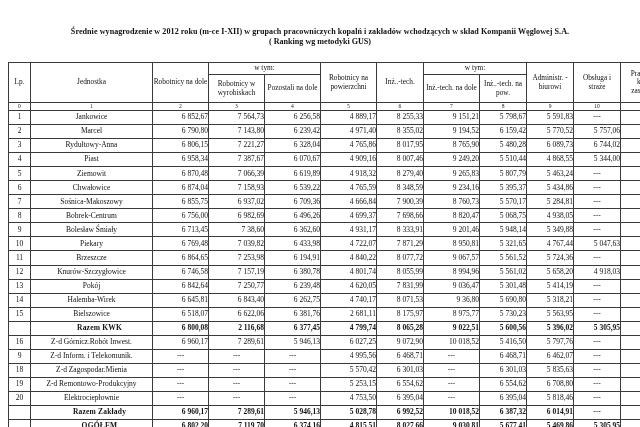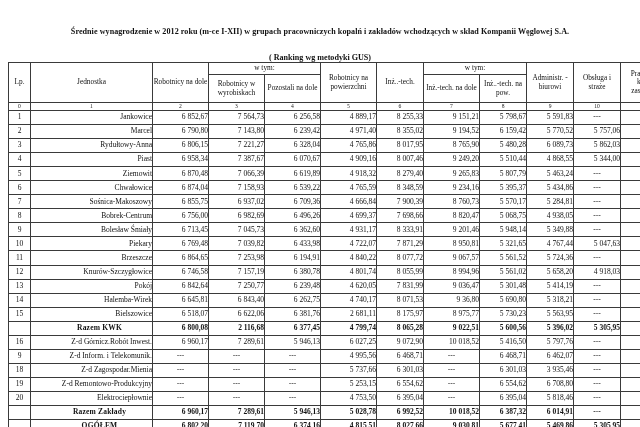--- a/index.html
+++ b/index.html
@@ -32,21 +32,20 @@
   .title-line {
     font-size: 8.1px;
     font-weight: bold;
     letter-spacing: 0.05px;
     white-space: nowrap;
   }
   .title-line-2 {
     font-size: 8.1px;
     font-weight: bold;
     white-space: nowrap;
-    margin-top: 16px;
   }
 
   
   .table-wrap {
     position: absolute;
     left: 8px;
     top: 62px;
     width: 648px;       
     overflow: visible;
   }
@@ -85,21 +84,21 @@
     padding: 0;
   }
 
   
   tbody td {
     height: 13.05px;
     font-size: 7.5px;
     padding: 0 2px;
   }
   td.c-lp   { text-align: center; width: 22px; }
-  td.c-unit { text-align: right;   width: 122px; padding-left: 4px; }
+  td.c-unit { text-align: center;   width: 122px; padding-left: 4px; }
   td.c-num  { text-align: right;  padding-right: 4px; }
 
   
   col.w-lp    { width: 22px; }
   col.w-unit  { width: 122px; }
   col.w-num   { width: 56px; }
   col.w-num-s { width: 47px; }
   col.w-last  { width: 55px; }
 
   tr.total td {
@@ -206,21 +205,21 @@
             <td class="c-lp">3</td>
             <td class="c-unit">Rydułtowy-Anna</td>
             <td class="c-num">6 806,15</td>
             <td class="c-num">7 221,27</td>
             <td class="c-num">6 328,04</td>
             <td class="c-num">4 765,86</td>
             <td class="c-num">8 017,95</td>
             <td class="c-num">8 765,90</td>
             <td class="c-num">5 480,28</td>
             <td class="c-num">6 089,73</td>
-            <td class="c-num">5 862,03</td>
+            <td class="c-num">6 744,02</td>
             <td class="c-num">6 778,5</td>
           </tr>
           <tr>
             <td class="c-lp">4</td>
             <td class="c-unit">Piast</td>
             <td class="c-num">6 958,34</td>
             <td class="c-num">7 387,67</td>
             <td class="c-num">6 070,67</td>
             <td class="c-num">4 909,16</td>
             <td class="c-num">8 007,46</td>
@@ -283,21 +282,21 @@
             <td class="c-num">8 820,47</td>
             <td class="c-num">5 068,75</td>
             <td class="c-num">4 938,05</td>
             <td class="c-num dash">---</td>
             <td class="c-num">6 698,6</td>
           </tr>
           <tr>
             <td class="c-lp">9</td>
             <td class="c-unit">Bolesław Śmiały</td>
             <td class="c-num">6 713,45</td>
-            <td class="c-num">7 045,73</td>
+            <td class="c-num">7 38,60</td>
             <td class="c-num">6 362,60</td>
             <td class="c-num">4 931,17</td>
             <td class="c-num">8 333,91</td>
             <td class="c-num">9 201,46</td>
             <td class="c-num">5 948,14</td>
             <td class="c-num">5 349,88</td>
             <td class="c-num dash">---</td>
             <td class="c-num">6 696,5</td>
           </tr>
           <tr>
@@ -425,25 +424,25 @@
             <td class="c-num">6 462,07</td>
             <td class="c-num dash">---</td>
             <td class="c-num">6 217,5</td>
           </tr>
           <tr>
             <td class="c-lp">18</td>
             <td class="c-unit">Z-d Zagospodar.Mienia</td>
             <td class="c-num dash">---</td>
             <td class="c-num dash">---</td>
             <td class="c-num dash">---</td>
-            <td class="c-num">5 737,66</td>
+            <td class="c-num">5 570,42</td>
             <td class="c-num">6 301,03</td>
             <td class="c-num dash">---</td>
             <td class="c-num">6 301,03</td>
-            <td class="c-num">3 935,46</td>
+            <td class="c-num">5 835,63</td>
             <td class="c-num dash">---</td>
             <td class="c-num">6 025,2</td>
           </tr>
           <tr>
             <td class="c-lp">19</td>
             <td class="c-unit">Z-d Remontowo-Produkcyjny</td>
             <td class="c-num dash">---</td>
             <td class="c-num dash">---</td>
             <td class="c-num dash">---</td>
             <td class="c-num">5 253,15</td>

